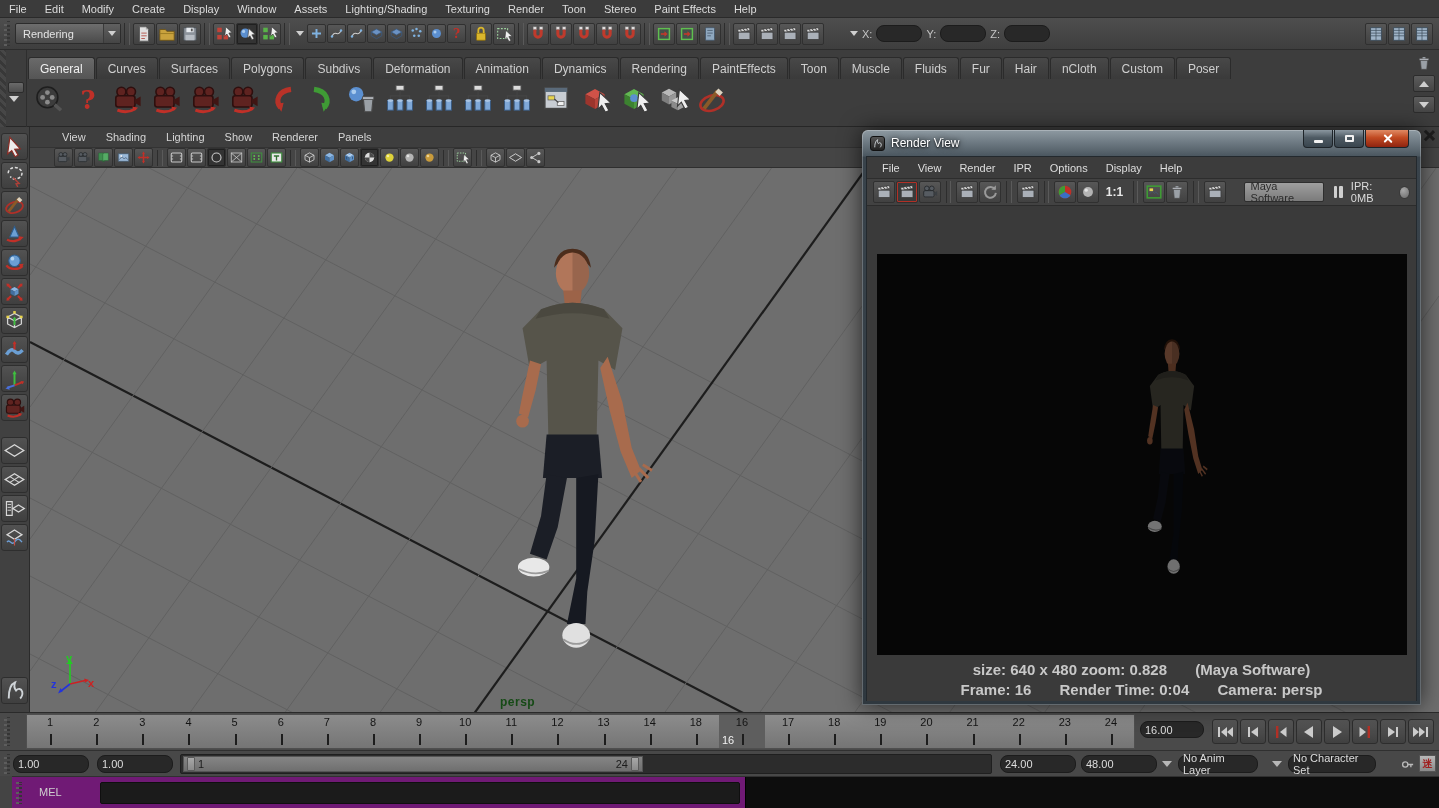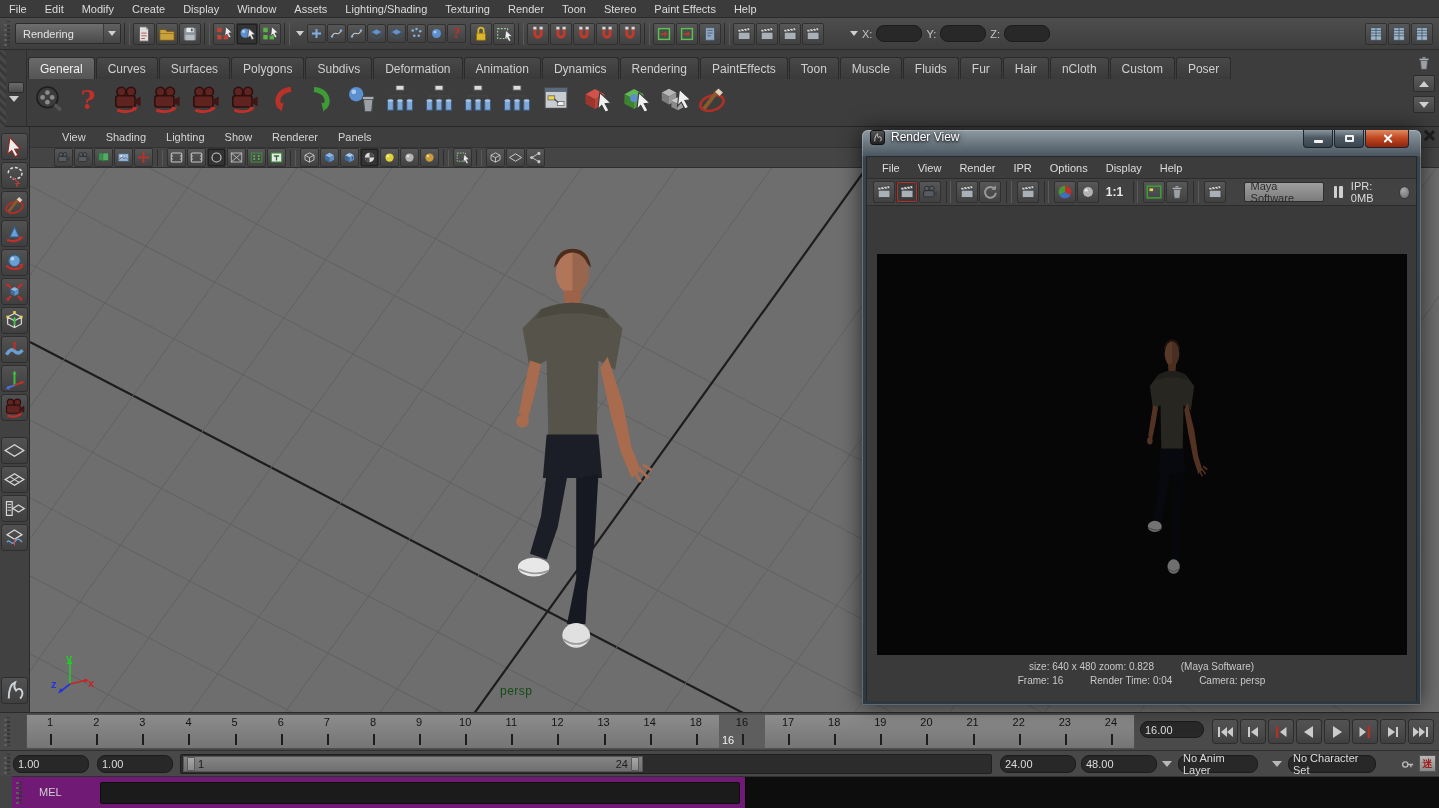--- a/index.html
+++ b/index.html
@@ -46,26 +46,26 @@
 .tbx-gap{height:14px}
 .maya-logo{margin-top:auto;margin-bottom:8px}
 .viewport{position:absolute;left:30px;top:0;width:1409px;height:585px}
 .panelmenu{position:absolute;left:0;top:0;width:100%;height:20px;background:#3e3e3e;display:flex;align-items:center;padding-left:22px}
 .panelmenu .mi{font-size:11px;color:#d5d5d5;padding:0 10px}
 .panelicons{position:absolute;left:0;top:20px;width:100%;height:21px;background:#454545;border-top:1px solid #333;border-bottom:1px solid #2f2f2f;display:flex;align-items:center;padding-left:24px;gap:1px}
 .vpcontent{position:absolute;left:0;top:41px;width:100%;height:544px;background:#6e6e6e;overflow:hidden}
 .gridsvg{position:absolute;left:0;top:0}
 .gridsvg line{stroke:#616161;stroke-width:1}
 .gridsvg line.hv{stroke:#1d1d1d;stroke-width:2.2}
-.persp-label{position:absolute;left:470px;top:516px;font-size:12px;font-weight:normal;color:#164a16;letter-spacing:.5px}
+.persp-label{position:absolute;left:470px;top:527px;font-size:12px;font-weight:bold;color:#164a16;letter-spacing:.5px}
 .axis-ind{position:absolute;left:20px;top:486px}
 .axis-ind text{font-size:11px;font-weight:bold;font-family:"Liberation Sans",sans-serif}
 
 .rv{position:absolute;left:862px;top:130px;width:559px;height:575px;border-radius:6px 6px 0 0;background:linear-gradient(#8e9aa2,#4b5760 26px,#39434b 27px,#2f383f);box-shadow:0 0 22px rgba(0,0,0,.65),inset 0 0 0 1px rgba(255,255,255,.25);padding:0 4px 4px;z-index:10}
-.rv-title{height:26px;display:flex;align-items:flex-start;position:relative}
+.rv-title{height:26px;display:flex;align-items:center;position:relative}
 .rv-title .t{font-size:12px;color:#fff;text-shadow:0 0 6px rgba(0,0,0,.9),0 1px 2px rgba(0,0,0,.8);margin-left:6px}
 .rv-appicon{width:15px;height:15px;margin-left:4px;background:linear-gradient(#555,#222);border:1px solid #111;border-radius:3px;display:flex;align-items:center;justify-content:center}
 .rv-appicon svg{width:11px;height:11px}
 .winbtns{position:absolute;right:8px;top:0;display:flex}
 .wbtn{width:30px;height:18px;background:linear-gradient(#8b97a0,#4e5a63 45%,#39454e);border:1px solid #1e2429;border-top:none;border-radius:0 0 4px 4px;display:flex;align-items:center;justify-content:center;margin-left:1px;position:relative}
 .wbtn.close{width:44px;background:linear-gradient(#e08a64,#c14a22 45%,#8f2410)}
 .wbtn .minbar{width:9px;height:3px;background:#f2f2f2;border-radius:1px;margin-top:6px}
 .wbtn .maxbox{width:9px;height:7px;border:2px solid #f2f2f2;border-radius:1px}
 .wbtn .xg{position:relative;width:11px;height:11px}
 .wbtn .xg::before,.wbtn .xg::after{content:"";position:absolute;left:5px;top:0;width:2.4px;height:11px;background:#fff;border-radius:1px}
@@ -76,21 +76,21 @@
 .rv-toolbar{height:27px;background:#424242;border-bottom:1px solid #2c2c2c;display:flex;align-items:center;padding:0 6px;gap:2px}
 .rv .ico.active{box-shadow:inset 0 0 0 1px #b23026;background:#3a3a3a}
 .ratio{font-size:12px;font-weight:bold;color:#e8e8e8;padding:0 5px}
 .renderer-field{width:97px;height:20px;background:linear-gradient(#9f9f9f,#7b7b7b);border:1px solid #2e2e2e;border-radius:2px;font-size:11px;color:#2b2b2b;display:flex;align-items:center;padding-left:6px;margin-left:16px}
 .pausebtn{display:flex;gap:2px;margin-left:8px}
 .pausebtn i{display:block;width:3.5px;height:12px;background:#cfcfcf;border-radius:1px}
 .iprlbl{font-size:11px;color:#dcdcdc;margin-left:6px}
 .iprdot{width:13px;height:13px;border-radius:50%;background:radial-gradient(circle at 35% 30%,#a8a8a8,#6a6a6a);margin-left:8px;border:1px solid #3a3a3a}
 .rv-canvas{position:absolute;left:0;top:49px;width:549px;height:495px;background:#3a3a3a}
 .rv-image{position:absolute;left:10px;top:48px;width:530px;height:401px;background:#060606}
-.rv-status{position:absolute;left:0;top:455px;width:100%;text-align:center;font-size:10px;font-weight:normal;color:#c8c8c8}
+.rv-status{position:absolute;left:0;top:455px;width:100%;text-align:center;font-size:15px;font-weight:bold;color:#c8c8c8}
 .rv-status .row{margin-bottom:3px}
 .rv-status span{margin:0 12px}
 
 .timeline{position:absolute;left:0;top:712px;width:1439px;height:38px;background:#4a4a4a;border-top:1px solid #2a2a2a;display:flex;align-items:center}
 .ruler{position:absolute;left:26px;top:1px;width:1109px;height:35px;background:linear-gradient(#8c8c8c,#757575);border:1px solid #4f4f4f;display:flex}
 .fcell{flex:1;position:relative;color:#141414;font-size:11px}
 .fcell .num{position:absolute;top:1px;width:100%;text-align:center}
 .fcell .tick{position:absolute;left:50%;bottom:3px;width:2px;height:11px;background:#1d1d1d}
 .fcell .cur-label{display:none;position:absolute;left:3px;bottom:2px;color:#f2f2f2;font-size:11px}
 .fcell.active{background:#5e5e5e}

